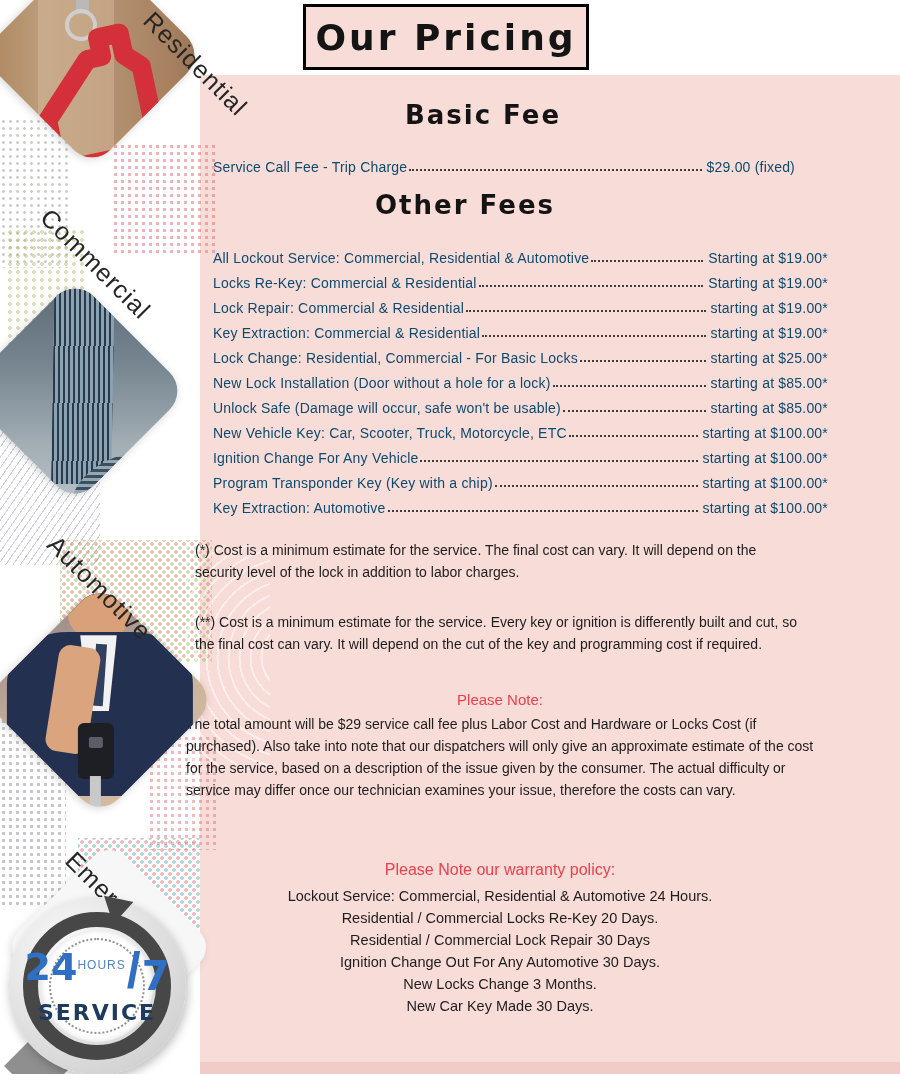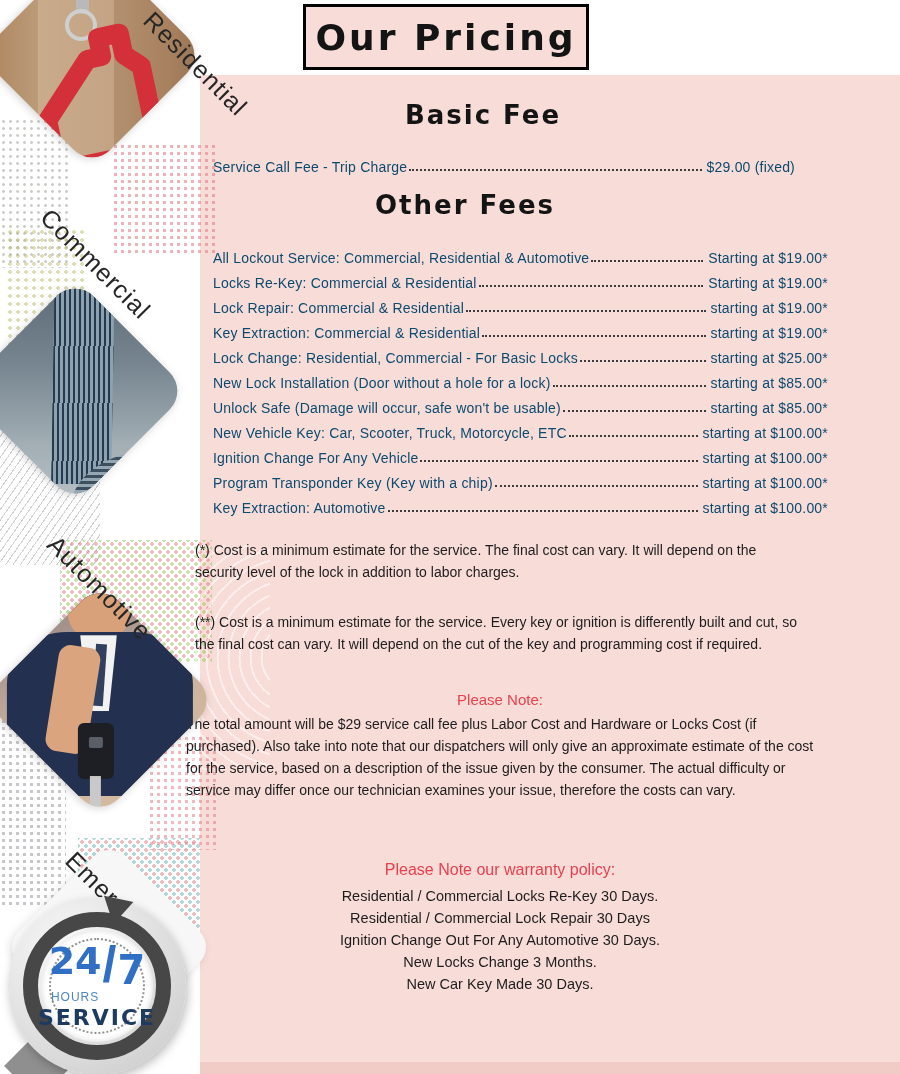--- a/index.html
+++ b/index.html
@@ -118,21 +118,21 @@
   #badge{position:absolute;left:8px;top:897px;width:178px;height:178px;z-index:5;}
   .b-silver{position:absolute;inset:0;border-radius:50%;box-shadow:2px 4px 10px rgba(0,0,0,.25);
             background:radial-gradient(circle at 35% 30%,#fafafa,#dcdcdc 60%,#c6c6c6);}
   .b-ring{position:absolute;inset:15px;border-radius:50%;border:15px solid #474747;box-sizing:border-box;}
   .b-arrow{position:absolute;left:98px;top:-4px;width:0;height:0;border-left:15px solid transparent;
            border-right:15px solid transparent;border-bottom:26px solid #474747;transform:rotate(72deg);}
   .b-inner{position:absolute;inset:33px;border-radius:50%;background:#ffffff;box-shadow:inset 0 0 6px rgba(0,0,0,.15);}
   .b-dotring{position:absolute;inset:41px;border-radius:50%;border:2px dotted #8f8f8f;box-sizing:border-box;}
   .b-content{position:absolute;inset:33px;display:flex;flex-direction:column;align-items:center;justify-content:center;}
   .b-row{display:flex;align-items:flex-start;line-height:1;}
-  .b-left{display:flex;flex-direction:column;align-items:center;}
+  .b-left{display:flex;align-items:flex-start;}
   .b-24{font-family:"DejaVu Sans",sans-serif;font-size:38px;font-weight:bold;color:#2f6fc4;}
   .b-hours{font-size:12px;color:#4d86c8;letter-spacing:1px;margin-top:11px;}
   .b-slash{font-size:50px;color:#2f6fc4;font-weight:bold;margin:0 1px;transform:translateY(-3px);}
   .b-7{font-family:"DejaVu Sans",sans-serif;font-size:40px;font-weight:bold;color:#2f6fc4;margin-top:8px;}
   .b-service{font-family:"DejaVu Sans",sans-serif;font-size:22px;font-weight:bold;color:#1d3b60;
              letter-spacing:2px;margin-top:2px;}
 </style>
 </head>
 <body>
 
@@ -237,22 +237,23 @@
 
   <div class="note" id="note-star">(*) Cost is a minimum estimate for the service. The final cost can vary. It will depend on the security level of the lock in addition to labor charges.</div>
   <div class="note" id="note-dstar">(**) Cost is a minimum estimate for the service. Every key or ignition is differently built and cut, so the final cost can vary. It will depend on the cut of the key and programming cost if required.</div>
 
   <div class="red-h" id="please-note-h">Please Note:</div>
   <div class="note" id="please-note-p">The total amount will be $29 service call fee plus Labor Cost and Hardware or Locks Cost (if purchased). Also take into note that our dispatchers will only give an approximate estimate of the cost for the service, based on a description of the issue given by the consumer. The actual difficulty or service may differ once our technician examines your issue, therefore the costs can vary.</div>
 
   <div class="red-h" id="warranty-h">Please Note our warranty policy:</div>
   <div id="warranty-list">
 
-
-      <div class="warranty-line">Residential / Commercial Locks Re-Key 30 Days.</div>
+      <div class="warranty-line">Lockout Service: Commercial, Residential &amp; Automotive 24 Hours.</div>
+
+      <div class="warranty-line">Residential / Commercial Locks Re-Key 20 Days.</div>
 
       <div class="warranty-line">Residential / Commercial Lock Repair 30 Days</div>
 
       <div class="warranty-line">Ignition Change Out For Any Automotive 30 Days.</div>
 
       <div class="warranty-line">New Locks Change 3 Months.</div>
 
       <div class="warranty-line">New Car Key Made 30 Days.</div>
     </div>
 

